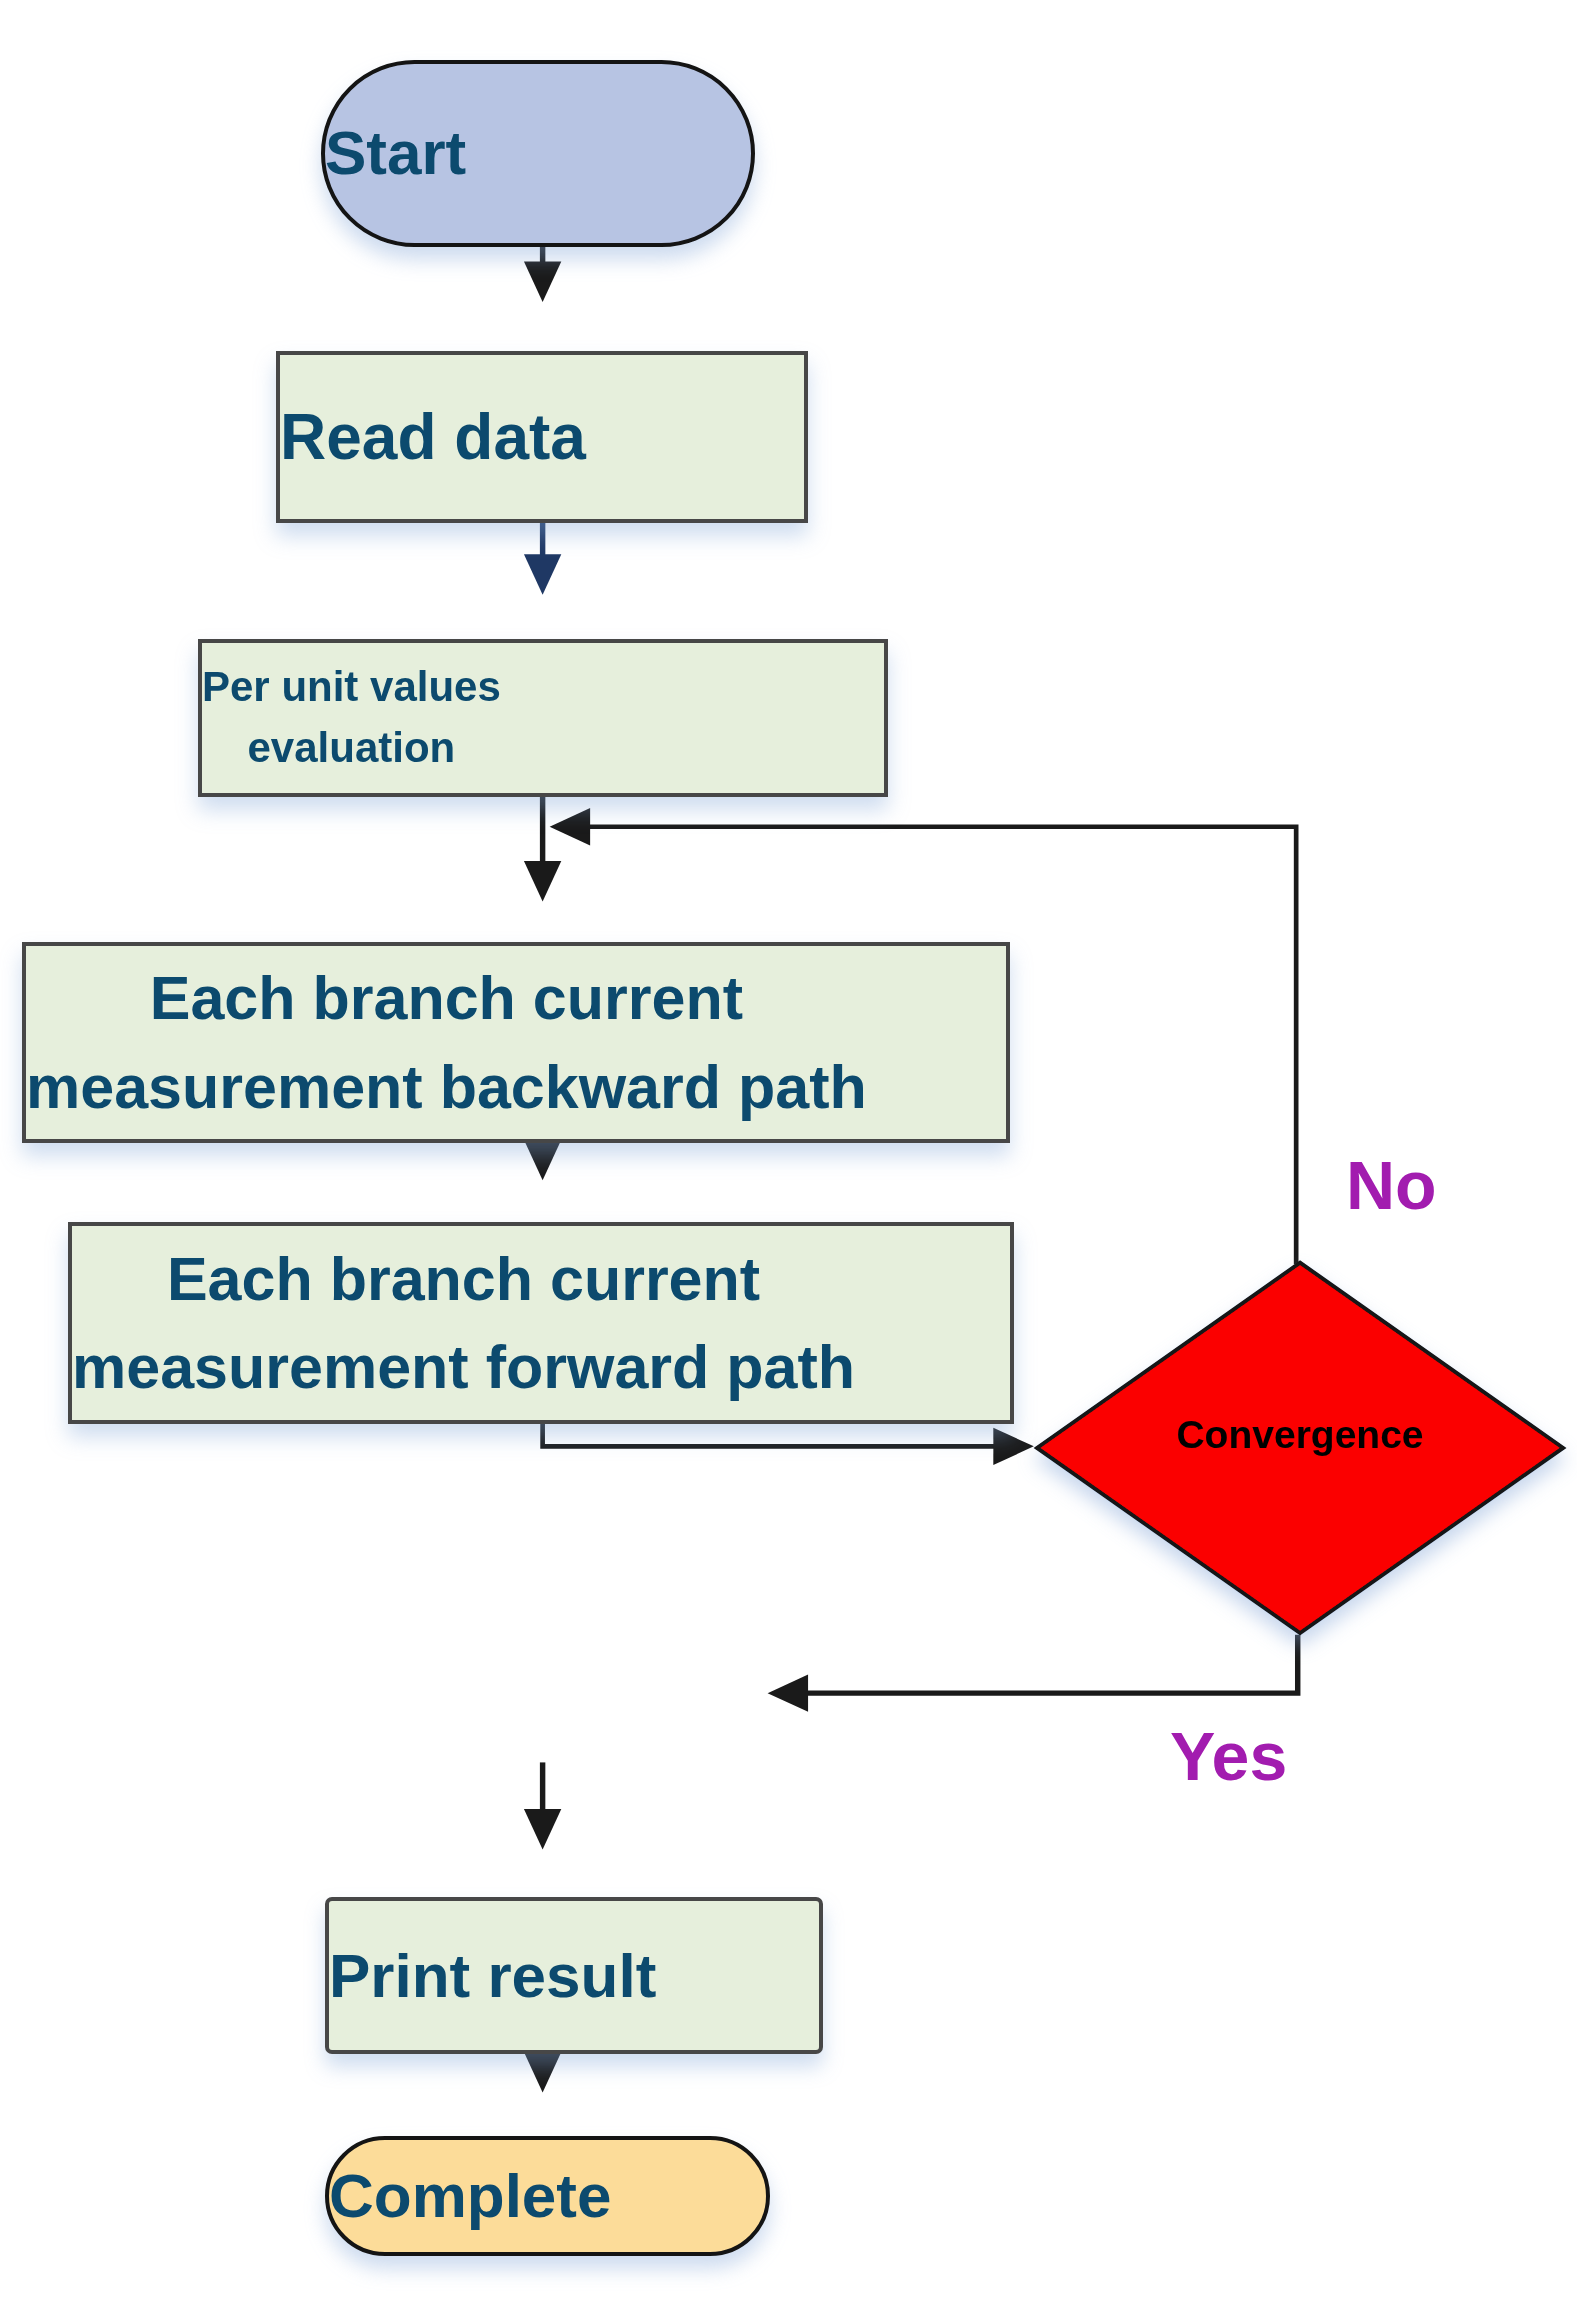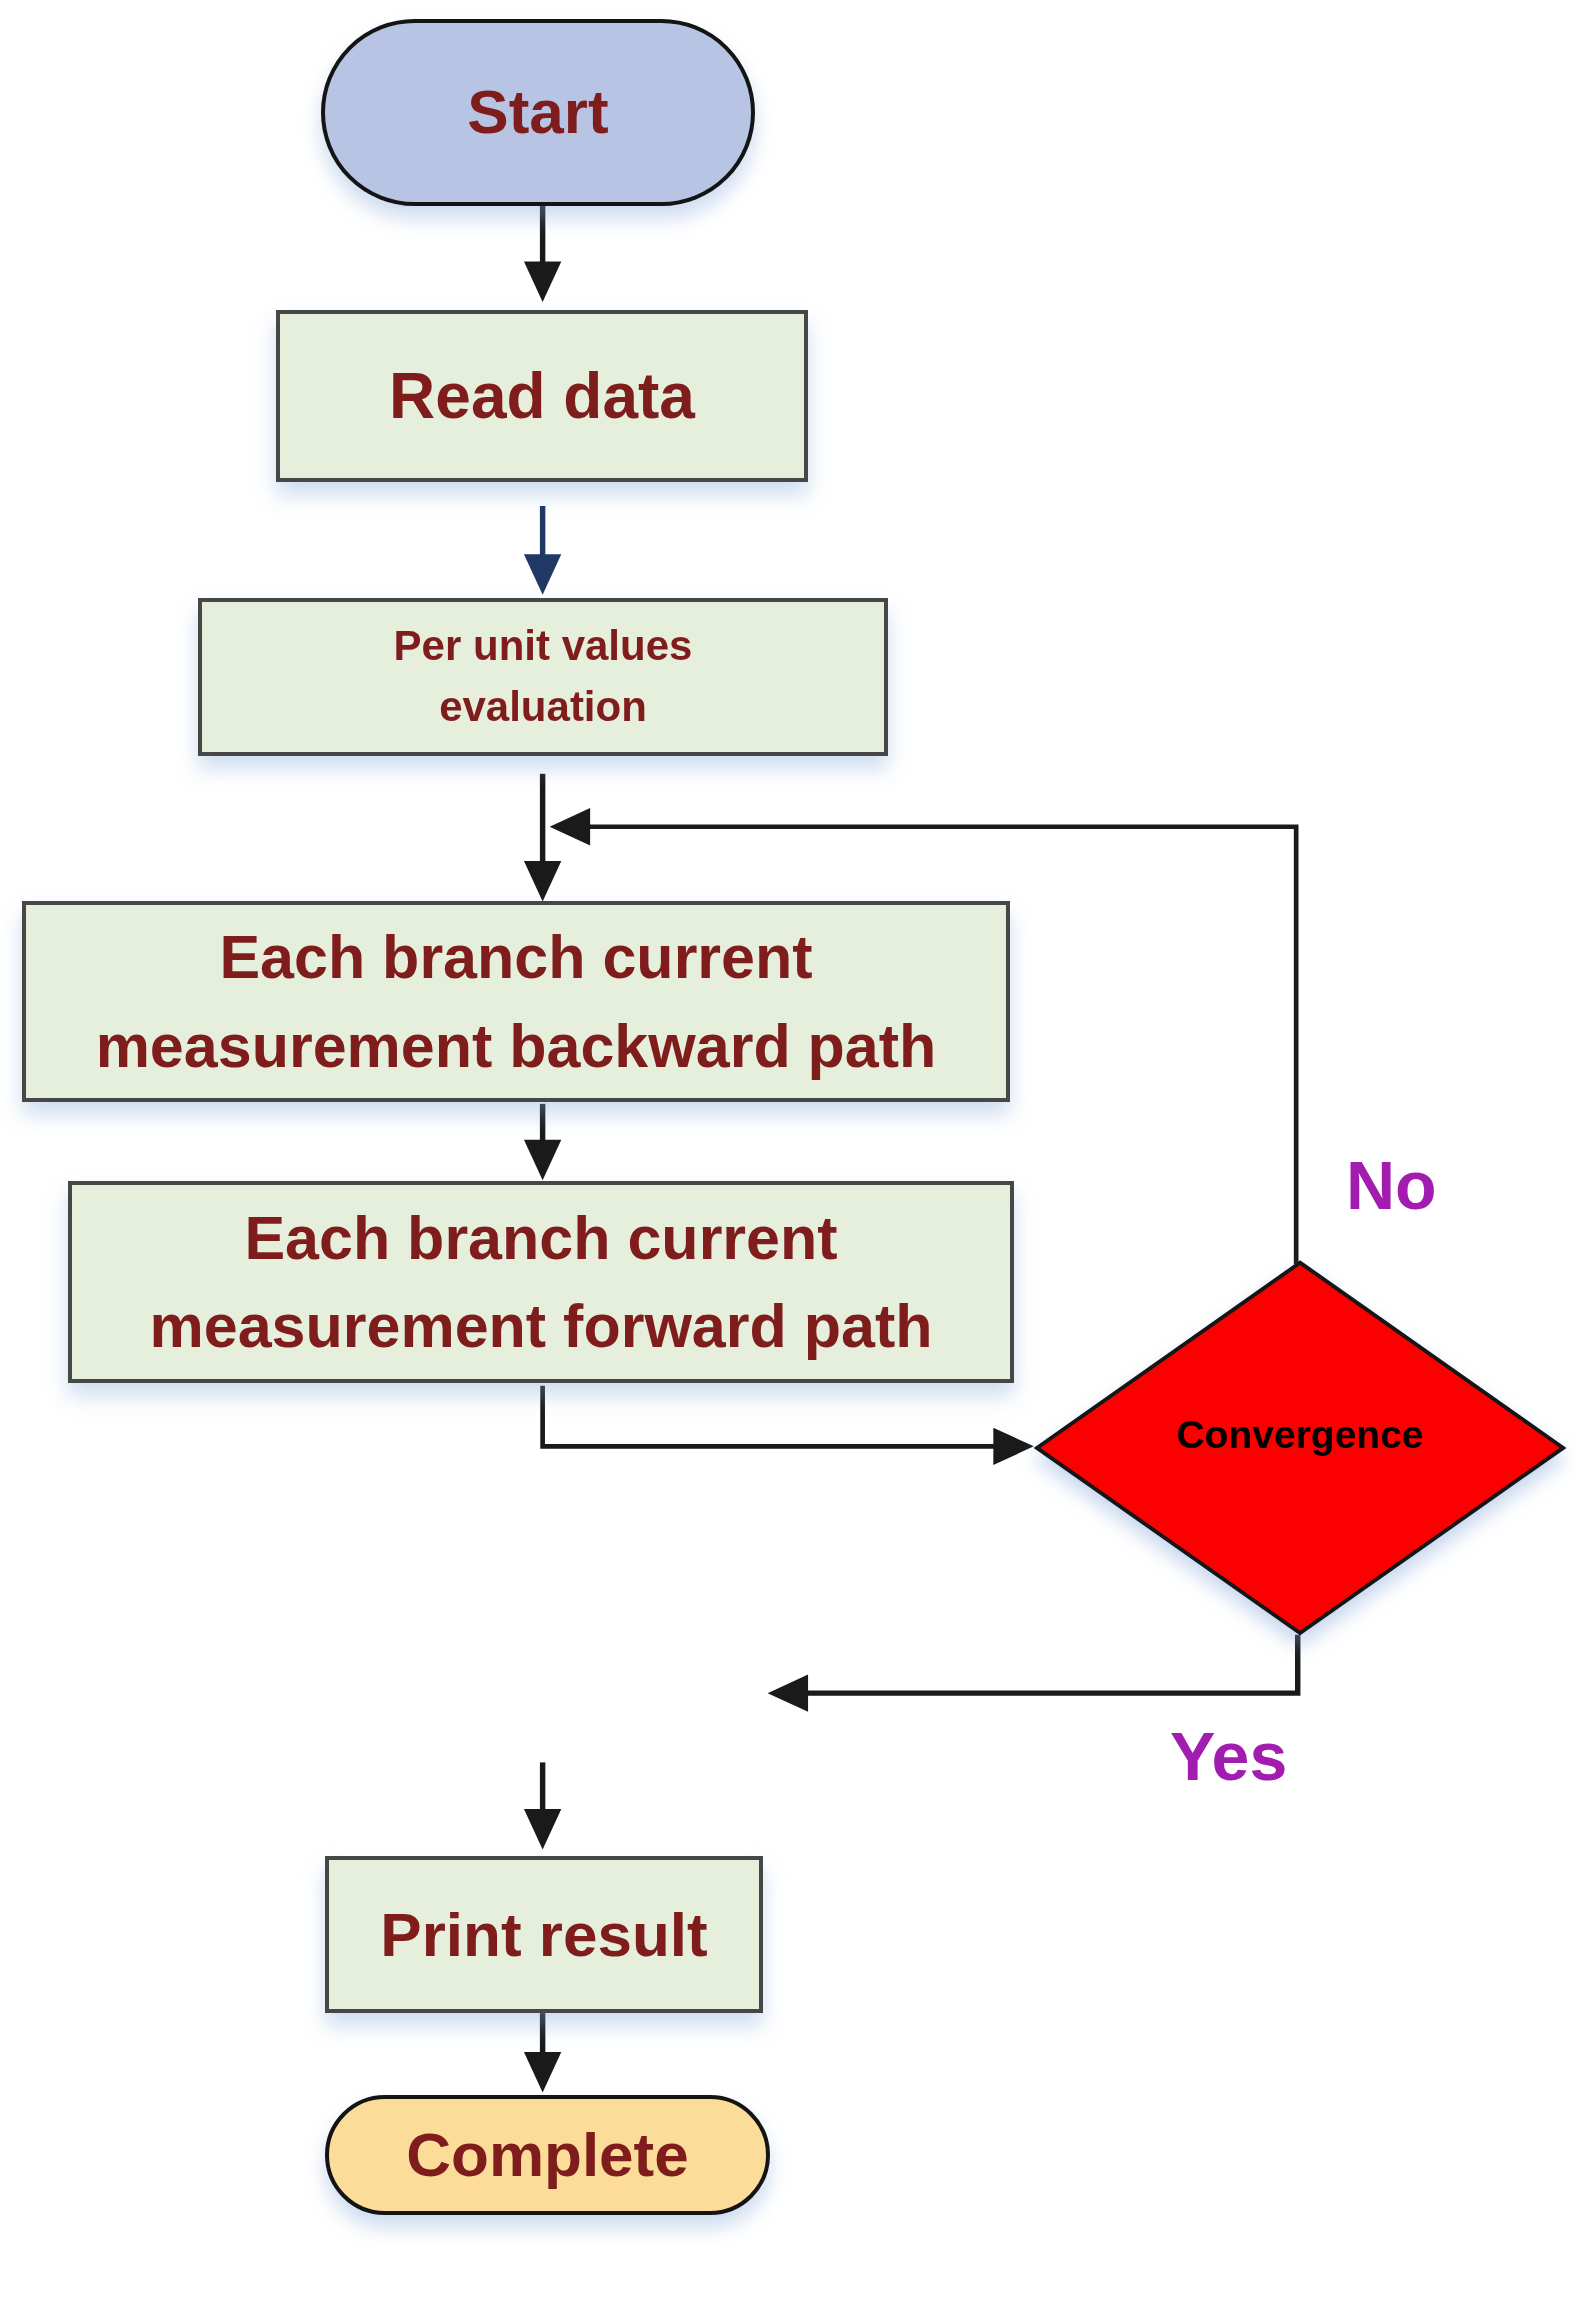--- a/index.html
+++ b/index.html
@@ -11,26 +11,27 @@
     font-family: "Liberation Sans", sans-serif;
     overflow: hidden;
   }
   svg.wires { position: absolute; left: 0; top: 0; width: 1578px; height: 2319px; }
 
   .node {
     position: absolute;
     box-sizing: border-box;
     display: flex;
     align-items: center;
-    justify-content: center;
+    justify-content: flex-start;
     text-align: center;
     font-weight: 700;
-    color: #7f1d1d;
+    color: #0c4a6e;
     white-space: pre-line;
     line-height: 1.45;
+    margin-top: 41px;
   }
   .terminator-start {
     left: 321px; top: 18.7px; width: 434px; height: 187px;
     background: #b7c4e3;
     border: 4.7px solid #141414;
     border-radius: 97px;
     font-size: 62px;
     box-shadow: 0 12.5px 20px rgba(130,165,215,0.40);
   }
   .terminator-end {
@@ -44,21 +45,21 @@
   .process {
     background: #e6efdc;
     border: 4.7px solid #474747;
     box-shadow: 0 12.5px 20px rgba(130,165,215,0.38);
   }
   .p-read    { left: 276px; top: 310px;  width: 532px;  height: 172px; font-size: 64px; }
   .p-perunit { left: 198px; top: 598px;  width: 690px;  height: 158px; font-size: 42px; }
   .p-backward{ left: 22px;  top: 901px; width: 988px; height: 201px; font-size: 61px; }
   .p-forward { left: 68px;  top: 1181px; width: 946px; height: 202px; font-size: 61px; }
   .p-power   { left: 323px; top: 1588px; width: 438px;  height: 173px; font-size: 61px; }
-  .p-print   { left: 325px; top: 1856px; width: 438px;  height: 157px; font-size: 62px; }
+  .p-print   { left: 325px; top: 1856px; width: 498px;  height: 157px; font-size: 62px; border-radius: 7px; }
 
   .decision-label {
     position: absolute;
     left: 1037px; top: 1413px; width: 526px;
     text-align: center;
     font-weight: 700;
     font-size: 39px;
     color: #000000;
   }
   .edge-label {

